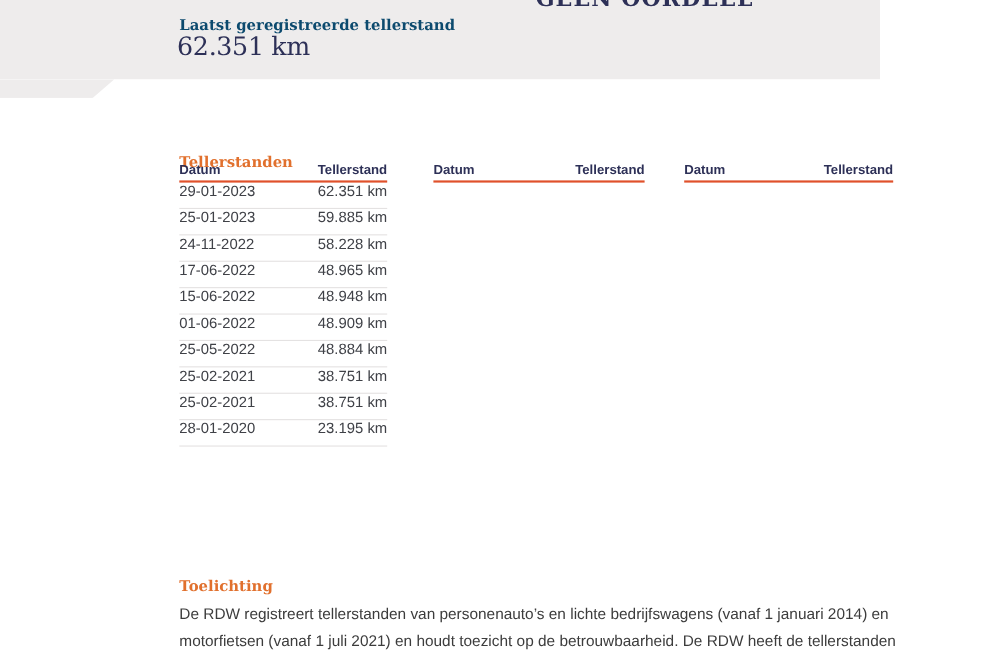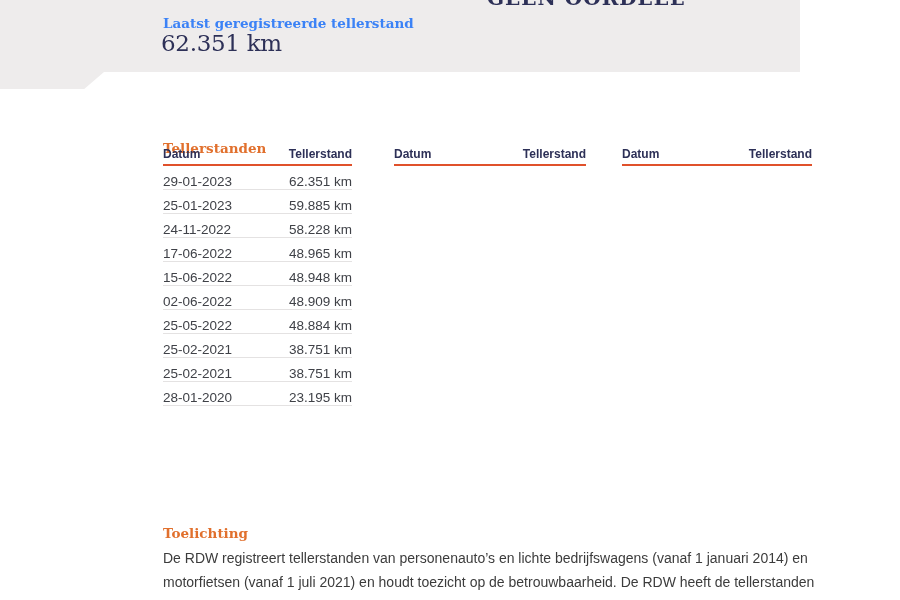--- a/index.html
+++ b/index.html
@@ -7,38 +7,38 @@
   body { position:relative; font-family:"Liberation Sans",sans-serif; }
 
   
   .banner { position:absolute; left:0; top:0; width:800px; height:72px; background:#eeecec; }
   .banner-tab { position:absolute; left:0; top:72px; width:104px; height:17px; background:#eeecec;
                 clip-path:polygon(0 0,100% 0,81% 100%,0 100%); }
   .partial-heading { position:absolute; left:487px; top:0; width:200px; height:7px; overflow:hidden; }
   .partial-heading span { display:block; margin-top:-14px; font-family:"DejaVu Serif",serif;
                           font-weight:bold; font-size:20px; letter-spacing:1px; color:#2d3057; white-space:nowrap; }
   .banner-label { position:absolute; left:163px; top:15px; font-family:"DejaVu Serif",serif;
-                  font-weight:bold; font-size:13.5px; color:#3b82f6; }
+                  font-weight:bold; font-size:13.5px; color:#0c4a6e; }
   .banner-value { position:absolute; left:161px; top:30px; font-family:"DejaVu Serif",serif;
                   font-size:23px; letter-spacing:-0.3px; color:#2d3057; }
 
   
   .section-heading { position:absolute; font-family:"DejaVu Serif",serif; font-weight:bold;
                      font-size:13.5px; color:#e1702d; }
   #tellerstanden-heading { left:163px; top:126px;margin-top:14px; }
   #toelichting-heading   { left:163px; top:525px;text-align:right; }
 
   
   .km-table { position:absolute; top:147px; }
   #table-1 { left:163px; width:189px; }
   #table-2 { left:394px; width:192px; }
   #table-3 { left:622px; width:190px; }
   .t-head { display:flex; justify-content:space-between; font-weight:bold; font-size:12px;
             color:#2d3057; padding-bottom:3px; border-bottom:2px solid #e0512b; }
-  .t-row { display:flex; justify-content:space-between; align-items:flex-end; height:24px;
+  .t-row { display:flex; justify-content:space-between; align-items:flex-start; height:24px;
            border-bottom:1px solid #e4e2e2; font-size:13.5px; color:#3f4147;gap:32px; }
 
   
   .toelichting-body { position:absolute; left:163px; top:546px; font-size:14px;
                       line-height:24px; color:#3c3c3c; }
   .toelichting-body .line { white-space:nowrap; }
 </style>
 </head>
 <body>
 
@@ -72,21 +72,21 @@
       </div>
       <div class="t-row">
         <span>17-06-2022</span>
         <span>48.965 km</span>
       </div>
       <div class="t-row">
         <span>15-06-2022</span>
         <span>48.948 km</span>
       </div>
       <div class="t-row">
-        <span>02-06-2022</span>
+        <span>01-06-2022</span>
         <span>48.909 km</span>
       </div>
       <div class="t-row">
         <span>25-05-2022</span>
         <span>48.884 km</span>
       </div>
       <div class="t-row">
         <span>25-02-2021</span>
         <span>38.751 km</span>
       </div>

